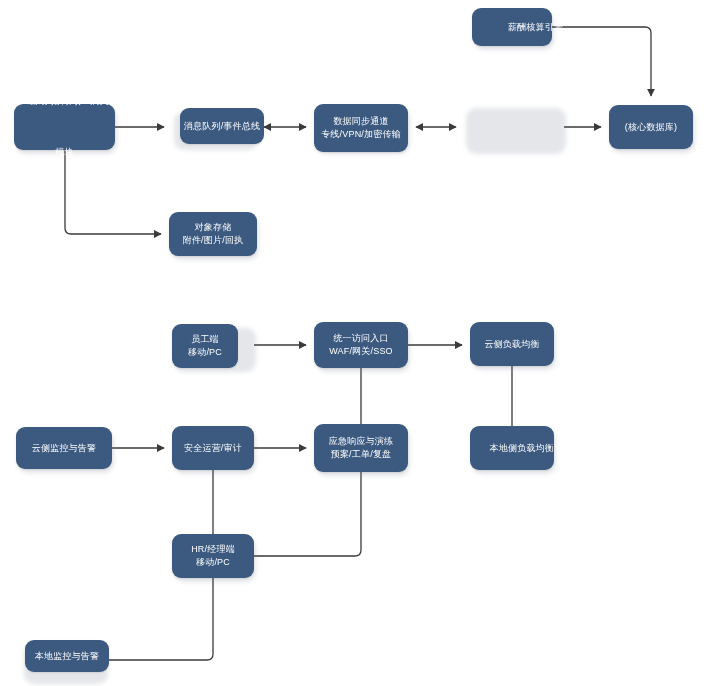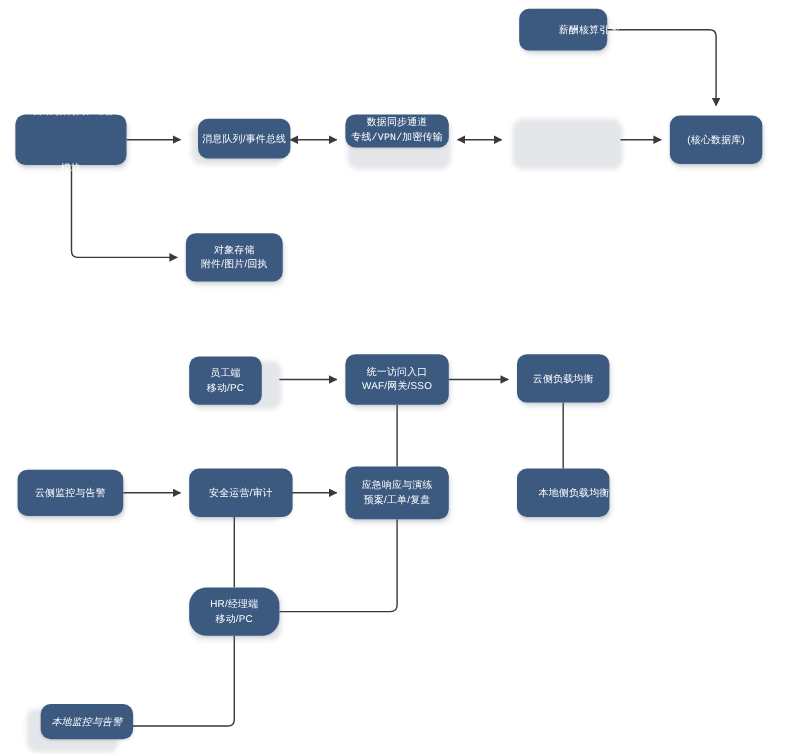--- a/index.html
+++ b/index.html
@@ -127,21 +127,21 @@
 
   <div class="node" style="left:14px;top:104px;width:101px;height:46px;gap:38px;">
     <span class="ln">员工自助/招聘门户/属关键</span>
     <span class="ln">模块</span>
   </div>
 
   <div class="node" style="left:160px;top:108px;width:84px;height:36px;margin-left:20px;">
     <span class="ln">消息队列/事件总线</span>
   </div>
 
-  <div class="node" style="left:314px;top:104px;width:94px;height:30px;font-family:Liberation Mono, monospace;">
+  <div class="node" style="left:314px;top:104px;width:94px;height:48px;">
     <span class="ln">数据同步通道</span>
     <span class="ln">专线/VPN/加密传输</span>
   </div>
 
 
   <div class="node" style="left:609px;top:105px;width:84px;height:44px;">
     <span class="ln">(核心数据库)</span>
   </div>
 
   <div class="node" style="left:169px;top:212px;width:88px;height:44px;">
@@ -160,35 +160,35 @@
   </div>
 
   <div class="node" style="left:470px;top:322px;width:84px;height:44px;">
     <span class="ln">云侧负载均衡</span>
   </div>
 
   <div class="node" style="left:16px;top:427px;width:96px;height:42px;">
     <span class="ln">云侧监控与告警</span>
   </div>
 
-  <div class="node" style="left:172px;top:426px;width:94px;height:44px;">
+  <div class="node" style="left:172px;top:426px;width:82px;height:44px;">
     <span class="ln">安全运营/审计</span>
   </div>
 
   <div class="node" style="left:314px;top:424px;width:94px;height:48px;">
     <span class="ln">应急响应与演练</span>
     <span class="ln">预案/工单/复盘</span>
   </div>
 
   <div class="node" style="left:470px;top:426px;width:84px;height:44px;align-items:flex-end;">
     <span class="ln">本地侧负载均衡</span>
   </div>
 
-  <div class="node" style="left:172px;top:534px;width:82px;height:44px;border-radius:16px;">
+  <div class="node" style="left:172px;top:534px;width:82px;height:44px;">
     <span class="ln">HR/经理端</span>
     <span class="ln">移动/PC</span>
   </div>
 
-  <div class="node" style="left:37px;top:640px;width:84px;height:32px;font-style:italic;">
+  <div class="node" style="left:25px;top:640px;width:84px;height:32px;">
     <span class="ln">本地监控与告警</span>
   </div>
 
 </div>
 
 </body></html>

